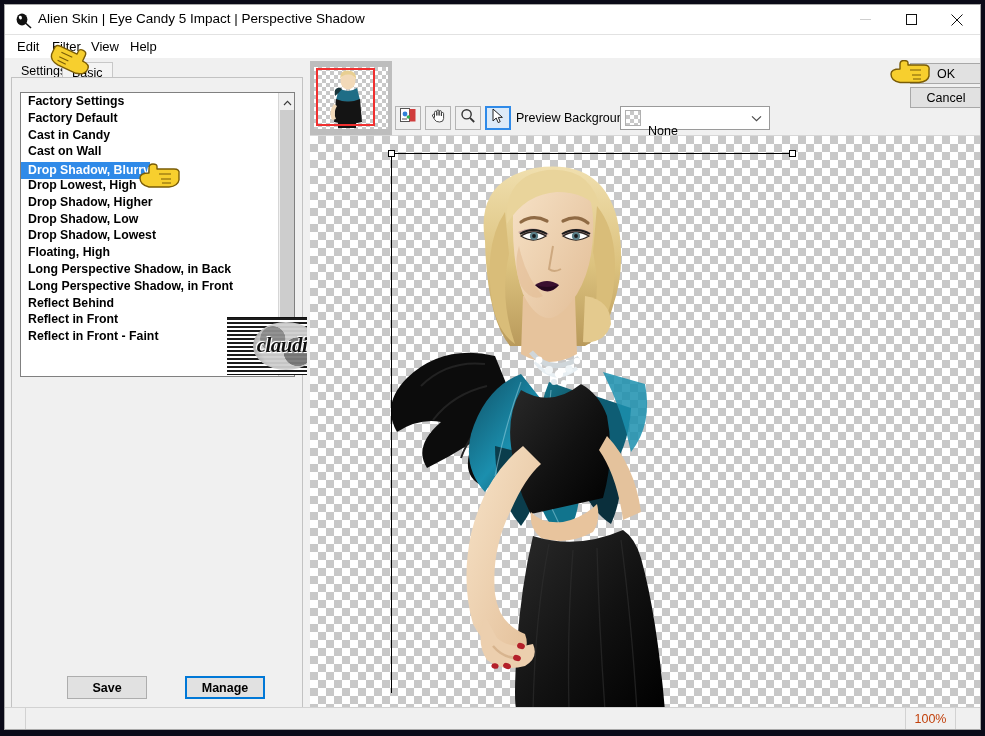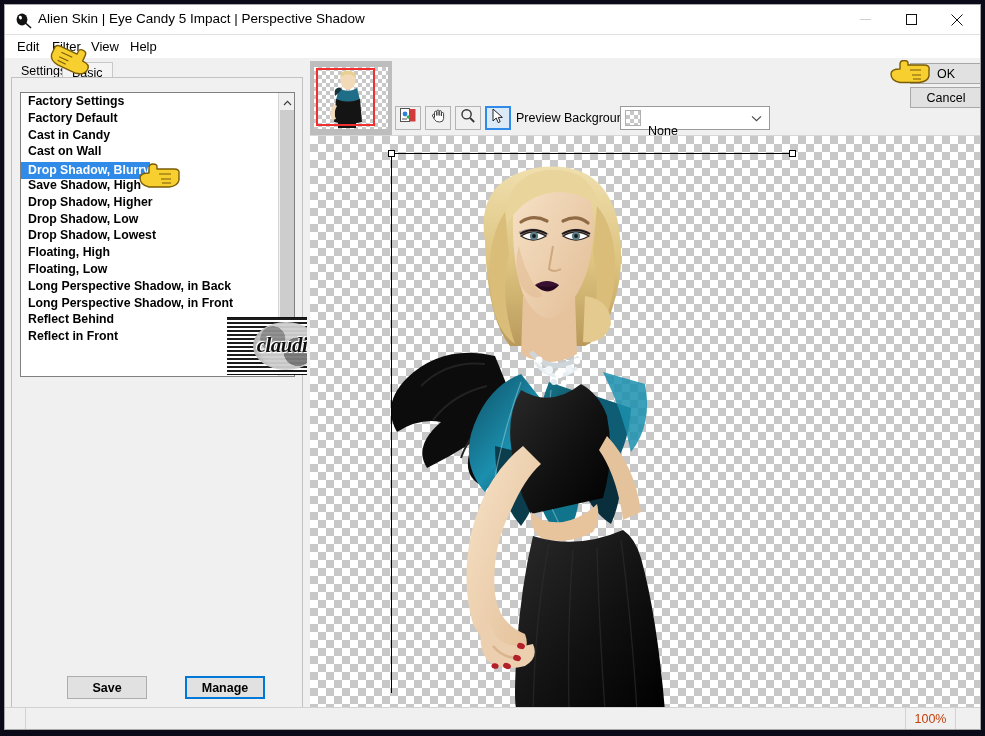--- a/index.html
+++ b/index.html
@@ -386,30 +386,30 @@
 
     <div class="listbox" id="factory-list">
       <div class="list-inner">
         <div class="list-row">Factory Settings</div>
         <div class="list-row">Factory Default</div>
         <div class="list-row">Cast in Candy</div>
         <div class="list-row">Cast on Wall</div>
         <div class="selrow-wrap">
           <div class="list-row selected">Drop Shadow, Blurry</div>
         </div>
-        <div class="list-row">Save Shadow, High</div>
+        <div class="list-row">Drop Lowest, High</div>
         <div class="list-row">Drop Shadow, Higher</div>
         <div class="list-row">Drop Shadow, Low</div>
         <div class="list-row">Drop Shadow, Lowest</div>
         <div class="list-row">Floating, High</div>
-        <div class="list-row">Floating, Low</div>
         <div class="list-row">Long Perspective Shadow, in Back</div>
         <div class="list-row">Long Perspective Shadow, in Front</div>
         <div class="list-row">Reflect Behind</div>
         <div class="list-row">Reflect in Front</div>
+        <div class="list-row">Reflect in Front - Faint</div>
       </div>
       <div class="vscroll" id="factory-scroll">
         <div class="arrow up">
           <span>
             <svg width="9" height="6" viewBox="0 0 9 6">
                   <path d="M1 5 L4.5 1.3 L8 5" fill="none" stroke="#3a3a3a" stroke-width="1.1"></path>
                 </svg>
           </span>
         </div>
         <div class="thumb"></div>

